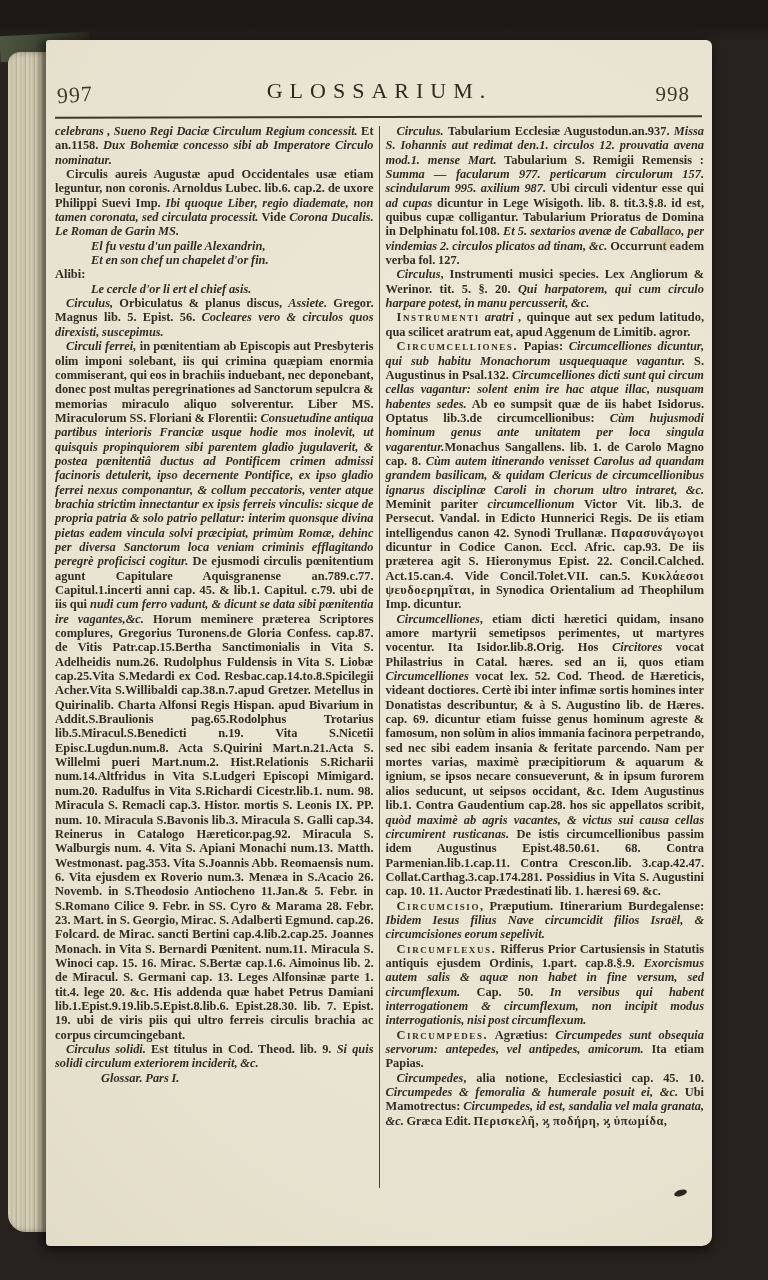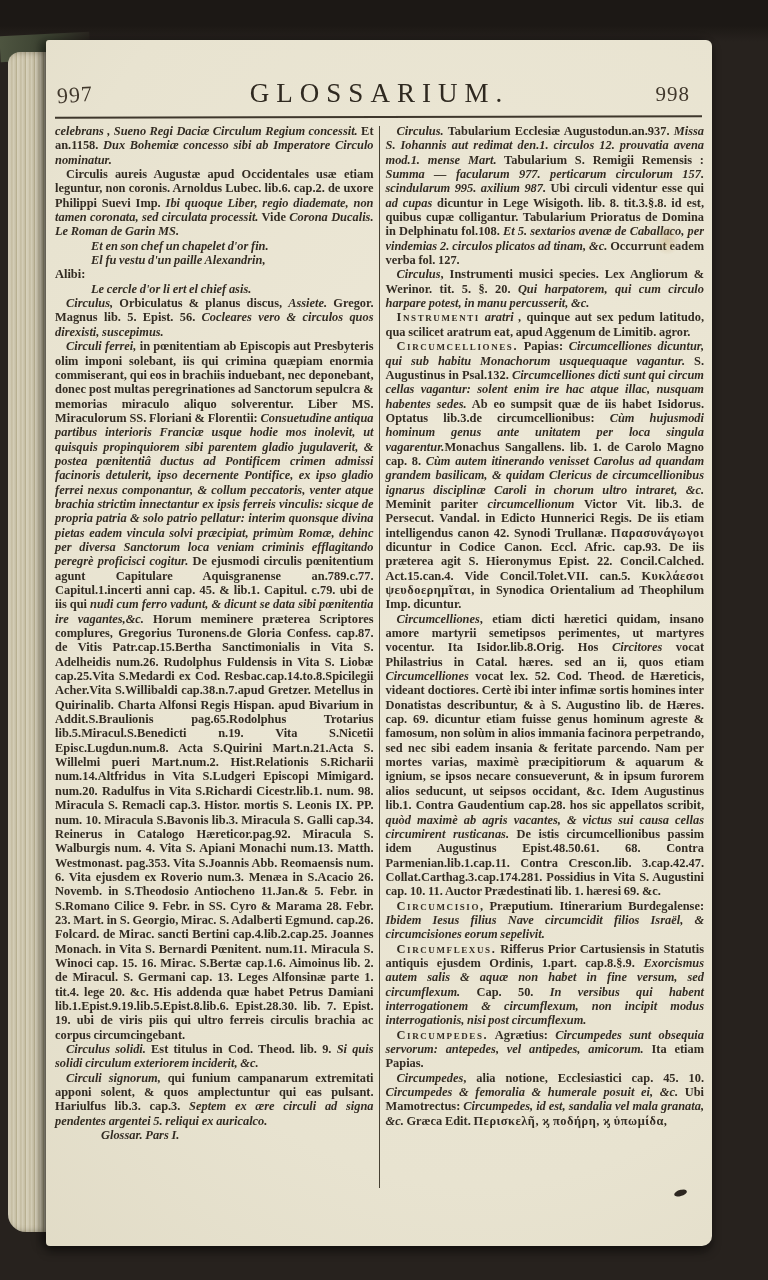--- a/index.html
+++ b/index.html
@@ -43,21 +43,21 @@
     position:absolute;left:9px;right:8px;top:38px;height:34px;
   }
   .folio{
     position:absolute;top:4px;font-size:22px;color:#41382c;
     letter-spacing:1px;
   }
   .folio.left{left:2px;transform:rotate(-4deg);}
   .folio.right{right:14px;font-size:21px;}
   .running-title{
     position:absolute;left:0;right:0;text-align:center;top:0;
-    font-size:27px;letter-spacing:7px;color:#2f2920;
+    font-size:22px;letter-spacing:7px;color:#2f2920;
     font-family:"Liberation Serif","DejaVu Serif",serif;
   }
   .hdr-rule{
     position:absolute;left:9px;right:10px;top:76px;height:2px;
     background:#3e372c;transform:rotate(-.15deg);
   }
   
   .textblock{
     position:absolute;left:9px;right:8px;top:84px;bottom:30px;
     display:flex;
@@ -102,28 +102,27 @@
     <span class="folio left">997</span>
     <span class="running-title">GLOSSARIUM.</span>
     <span class="folio right">998</span>
   </div>
   <div class="hdr-rule"></div>
 
   <div class="textblock">
     <div class="col left" id="col-left">
         <p class="p-p"><span class="seg-i">celebrans , Sueno Regi Daciæ Circulum Regium concessit.</span><span class="seg-r"> Et an.1158. </span><span class="seg-i">Dux Bohemiæ concesso sibi ab Imperatore Circulo nominatur.</span></p>
         <p class="p-p p-ind"><span class="seg-r">Circulis aureis Augustæ apud Occidentales usæ etiam leguntur, non coronis. Arnoldus Lubec. lib.6. cap.2. de uxore Philippi Suevi Imp. </span><span class="seg-i">Ibi quoque Liber, regio diademate, non tamen coronata, sed circulata processit.</span><span class="seg-r"> Vide </span><span class="seg-i">Corona Ducalis. Le Roman de Garin MS.</span></p>
+        <p class="p-verse"><span class="seg-i">El fu vestu d'un paille Alexandrin,</span></p>
         <p class="p-verse"><span class="seg-i">Et en son chef un chapelet d'or fin.</span></p>
-        <p class="p-verse"><span class="seg-i">El fu vestu d'un paille Alexandrin,</span></p>
         <p class="p-p"><span class="seg-r">Alibi:</span></p>
         <p class="p-verse"><span class="seg-i">Le cercle d'or li ert el chief asis.</span></p>
         <p class="p-p p-ind"><span class="seg-i">Circulus,</span><span class="seg-r"> Orbiculatus &amp; planus discus, </span><span class="seg-i">Assiete.</span><span class="seg-r"> Gregor. Magnus lib. 5. Epist. 56. </span><span class="seg-i">Cocleares vero &amp; circulos quos direxisti, suscepimus.</span></p>
         <p class="p-p p-ind"><span class="seg-i">Circuli ferrei,</span><span class="seg-r"> in pœnitentiam ab Episcopis aut Presbyteris olim imponi solebant, iis qui crimina quæpiam enormia commiserant, qui eos in brachiis induebant, nec deponebant, donec post multas peregrinationes ad Sanctorum sepulcra &amp; memorias miraculo aliquo solverentur. Liber MS. Miraculorum SS. Floriani &amp; Florentii: </span><span class="seg-i">Consuetudine antiqua partibus interioris Franciæ usque hodie mos inolevit, ut quisquis propinquiorem sibi parentem gladio jugulaverit, &amp; postea pœnitentiâ ductus ad Pontificem crimen admissi facinoris detulerit, ipso decernente Pontifice, ex ipso gladio ferrei nexus componantur, &amp; collum peccatoris, venter atque brachia strictim innectantur ex ipsis ferreis vinculis: sicque de propria patria &amp; solo patrio pellatur: interim quonsque divina pietas eadem vincula solvi præcipiat, primùm Romæ, dehinc per diversa Sanctorum loca veniam criminis efflagitando peregrè proficisci cogitur.</span><span class="seg-r"> De ejusmodi circulis pœnitentium agunt Capitulare Aquisgranense an.789.c.77. Capitul.1.incerti anni cap. 45. &amp; lib.1. Capitul. c.79. ubi de iis qui </span><span class="seg-i">nudi cum ferro vadunt, &amp; dicunt se data sibi pœnitentia ire vagantes,&amp;c.</span><span class="seg-r"> Horum meminere præterea Scriptores complures, Gregorius Turonens.de Gloria Confess. cap.87. de Vitis Patr.cap.15.Bertha Sanctimonialis in Vita S. Adelheidis num.26. Rudolphus Fuldensis in Vita S. Liobæ cap.25.Vita S.Medardi ex Cod. Resbac.cap.14.to.8.Spicilegii Acher.Vita S.Willibaldi cap.38.n.7.apud Gretzer. Metellus in Quirinalib. Charta Alfonsi Regis Hispan. apud Bivarium in Addit.S.Braulionis pag.65.Rodolphus Trotarius lib.5.Miracul.S.Benedicti n.19. Vita S.Nicetii Episc.Lugdun.num.8. Acta S.Quirini Mart.n.21.Acta S. Willelmi pueri Mart.num.2. Hist.Relationis S.Richarii num.14.Altfridus in Vita S.Ludgeri Episcopi Mimigard. num.20. Radulfus in Vita S.Richardi Cicestr.lib.1. num. 98. Miracula S. Remacli cap.3. Histor. mortis S. Leonis IX. PP. num. 10. Miracula S.Bavonis lib.3. Miracula S. Galli cap.34. Reinerus in Catalogo Hæreticor.pag.92. Miracula S. Walburgis num. 4. Vita S. Apiani Monachi num.13. Matth. Westmonast. pag.353. Vita S.Joannis Abb. Reomaensis num. 6. Vita ejusdem ex Roverio num.3. Menæa in S.Acacio 26. Novemb. in S.Theodosio Antiocheno 11.Jan.&amp; 5. Febr. in S.Romano Cilice 9. Febr. in SS. Cyro &amp; Marama 28. Febr. 23. Mart. in S. Georgio, Mirac. S. Adalberti Egmund. cap.26. Folcard. de Mirac. sancti Bertini cap.4.lib.2.cap.25. Joannes Monach. in Vita S. Bernardi Pœnitent. num.11. Miracula S. Winoci cap. 15. 16. Mirac. S.Bertæ cap.1.6. Aimoinus lib. 2. de Miracul. S. Germani cap. 13. Leges Alfonsinæ parte 1. tit.4. lege 20. &amp;c. His addenda quæ habet Petrus Damiani lib.1.Epist.9.19.lib.5.Epist.8.lib.6. Epist.28.30. lib. 7. Epist. 19. ubi de viris piis qui ultro ferreis circulis brachia ac corpus circumcingebant.</span></p>
         <p class="p-p p-ind"><span class="seg-i">Circulus solidi.</span><span class="seg-r"> Est titulus in Cod. Theod. lib. 9. </span><span class="seg-i">Si quis solidi circulum exteriorem inciderit, &amp;c.</span></p>
-        <p class="p-p p-ind"><span class="seg-i">Circuli signorum,</span><span class="seg-r"> qui funium campanarum extremitati apponi solent, &amp; quos amplectuntur qui eas pulsant. Hariulfus lib.3. cap.3. </span><span class="seg-i">Septem ex ære circuli ad signa pendentes argentei 5. reliqui ex auricalco.</span></p>
         <p class="p-sig"><span class="seg-i">Glossar. Pars I.</span></p>
       </div>
     <div class="col-rule"></div>
     <div class="col right" id="col-right">
         <p class="p-p p-ind"><span class="seg-i">Circulus.</span><span class="seg-r"> Tabularium Ecclesiæ Augustodun.an.937. </span><span class="seg-i">Missa S. Iohannis aut redimat den.1. circulos 12. prouvatia avena mod.1. mense Mart.</span><span class="seg-r"> Tabularium S. Remigii Remensis : </span><span class="seg-i">Summa — facularum 977. perticarum circulorum 157. scindularum 995. axilium 987.</span><span class="seg-r"> Ubi circuli videntur esse qui </span><span class="seg-i">ad cupas</span><span class="seg-r"> dicuntur in Lege Wisigoth. lib. 8. tit.3.§.8. id est, quibus cupæ colligantur. Tabularium Prioratus de Domina in Delphinatu fol.108. </span><span class="seg-i">Et 5. sextarios avenæ de Caballaco, per vindemias 2. circulos plicatos ad tinam, &amp;c.</span><span class="seg-r"> Occurrunt eadem verba fol. 127.</span></p>
         <p class="p-p p-ind"><span class="seg-i">Circulus</span><span class="seg-r">, Instrumenti musici species. Lex Angliorum &amp; Werinor. tit. 5. §. 20. </span><span class="seg-i">Qui harpatorem, qui cum circulo harpare potest, in manu percusserit, &amp;c.</span></p>
         <p class="p-p p-ind"><span class="seg-sc">Instrumenti</span><span class="seg-i"> aratri ,</span><span class="seg-r"> quinque aut sex pedum latitudo, qua scilicet aratrum eat, apud Aggenum de Limitib. agror.</span></p>
         <p class="p-p p-ind"><span class="seg-sc">Circumcelliones.</span><span class="seg-r"> Papias: </span><span class="seg-i">Circumcelliones dicuntur, qui sub habitu Monachorum usquequaque vagantur.</span><span class="seg-r"> S. Augustinus in Psal.132. </span><span class="seg-i">Circumcelliones dicti sunt qui circum cellas vagantur: solent enim ire hac atque illac, nusquam habentes sedes.</span><span class="seg-r"> Ab eo sumpsit quæ de iis habet Isidorus. Optatus lib.3.de circumcellionibus: </span><span class="seg-i">Cùm hujusmodi hominum genus ante unitatem per loca singula vagarentur.</span><span class="seg-r">Monachus Sangallens. lib. 1. de Carolo Magno cap. 8. </span><span class="seg-i">Cùm autem itinerando venisset Carolus ad quandam grandem basilicam, &amp; quidam Clericus de circumcellionibus ignarus disciplinæ Caroli in chorum ultro intraret, &amp;c.</span><span class="seg-r"> Meminit pariter </span><span class="seg-i">circumcellionum</span><span class="seg-r"> Victor Vit. lib.3. de Persecut. Vandal. in Edicto Hunnerici Regis. De iis etiam intelligendus canon 42. Synodi Trullanæ. </span><span class="seg-g">Παρασυνάγωγοι</span><span class="seg-r"> dicuntur in Codice Canon. Eccl. Afric. cap.93. De iis præterea agit S. Hieronymus Epist. 22. Concil.Calched. Act.15.can.4. Vide Concil.Tolet.VII. can.5. </span><span class="seg-g">Κυκλάεσοι ψευδοερημῖται</span><span class="seg-r">, in Synodica Orientalium ad Theophilum Imp. dicuntur.</span></p>
         <p class="p-p p-ind"><span class="seg-i">Circumcelliones</span><span class="seg-r">, etiam dicti hæretici quidam, insano amore martyrii semetipsos perimentes, ut martyres vocentur. Ita Isidor.lib.8.Orig. Hos </span><span class="seg-i">Circitores</span><span class="seg-r"> vocat Philastrius in Catal. hæres. sed an ii, quos etiam </span><span class="seg-i">Circumcelliones</span><span class="seg-r"> vocat lex. 52. Cod. Theod. de Hæreticis, videant doctiores. Certè ibi inter infimæ sortis homines inter Donatistas describuntur, &amp; à S. Augustino lib. de Hæres. cap. 69. dicuntur etiam fuisse genus hominum agreste &amp; famosum, non solùm in alios immania facinora perpetrando, sed nec sibi eadem insania &amp; feritate parcendo. Nam per mortes varias, maximè præcipitiorum &amp; aquarum &amp; ignium, se ipsos necare consueverunt, &amp; in ipsum furorem alios seducunt, ut seipsos occidant, &amp;c. Idem Augustinus lib.1. Contra Gaudentium cap.28. hos sic appellatos scribit, </span><span class="seg-i">quòd maximè ab agris vacantes, &amp; victus sui causa cellas circumirent rusticanas.</span><span class="seg-r"> De istis circumcellionibus passim idem Augustinus Epist.48.50.61. 68. Contra Parmenian.lib.1.cap.11. Contra Crescon.lib. 3.cap.42.47. Collat.Carthag.3.cap.174.281. Possidius in Vita S. Augustini cap. 10. 11. Auctor Prædestinati lib. 1. hæresi 69. &amp;c.</span></p>
         <p class="p-p p-ind"><span class="seg-sc">Circumcisio</span><span class="seg-r">, Præputium. Itinerarium Burdegalense: </span><span class="seg-i">Ibidem Iesus filius Nave circumcidit filios Israël, &amp; circumcisiones eorum sepelivit.</span></p>

